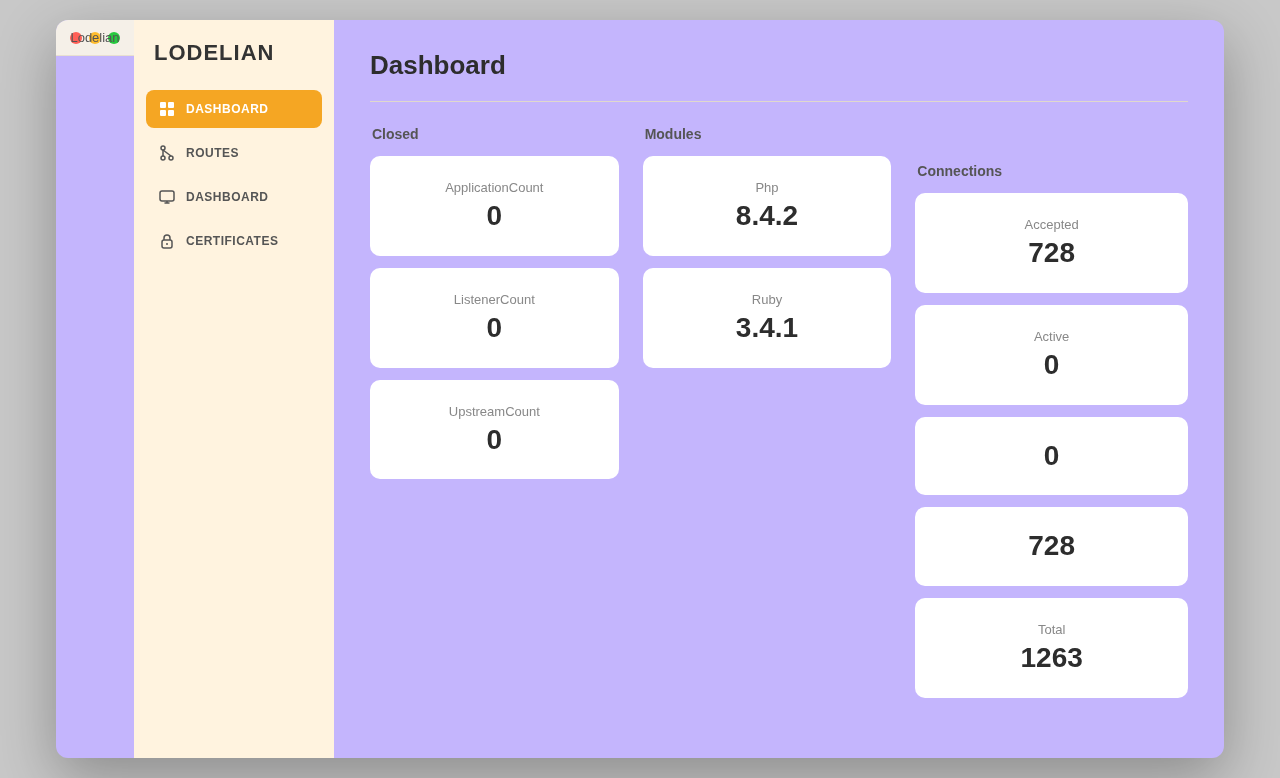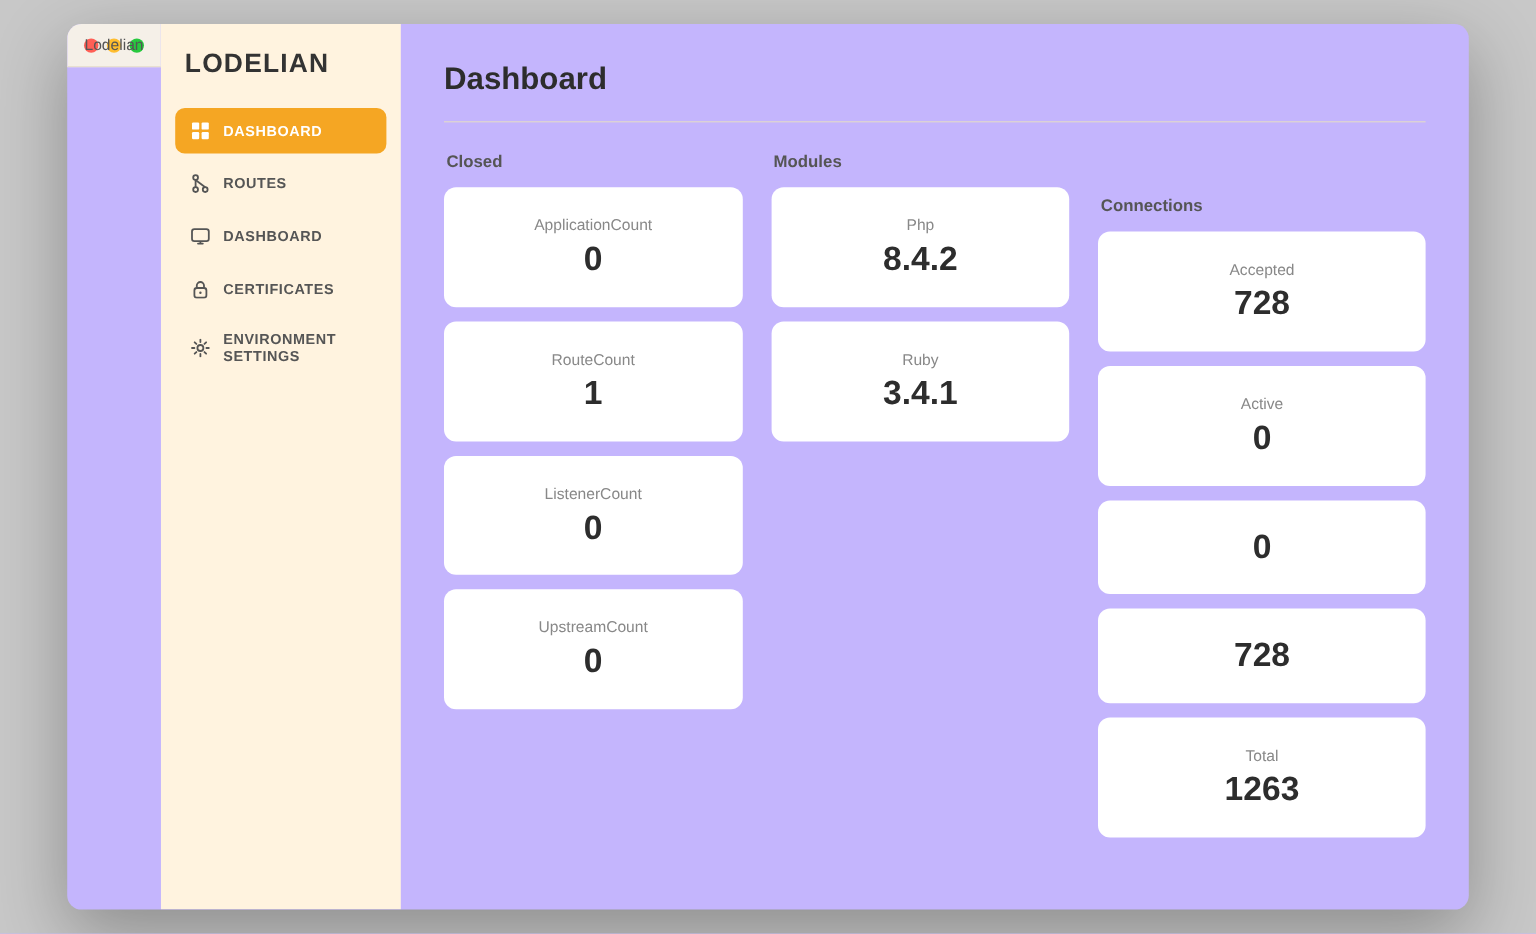--- a/index.html
+++ b/index.html
@@ -245,49 +245,36 @@
         <span class="nav-icon">
           <svg viewBox="0 0 16 16" xmlns="http://www.w3.org/2000/svg">
             <rect x="3" y="7" width="10" height="8" rx="2" fill="none" stroke="currentColor" stroke-width="1.5"></rect>
             <path d="M5 7V5a3 3 0 0 1 6 0v2" fill="none" stroke="currentColor" stroke-width="1.5"></path>
             <circle cx="8" cy="11" r="1" fill="currentColor"></circle>
           </svg>
         </span>
         <span>CERTIFICATES</span>
       </div>
 
-      <div class="nav-item">
-        <span class="nav-icon">
-          <svg viewBox="0 0 16 16" xmlns="http://www.w3.org/2000/svg">
-            <circle cx="8" cy="8" r="2.5" fill="none" stroke="currentColor" stroke-width="1.5"></circle>
-            <path d="M8 1v2M8 13v2M1 8h2M13 8h2M3.22 3.22l1.42 1.42M11.36 11.36l1.42 1.42M3.22 12.78l1.42-1.42M11.36 4.64l1.42-1.42" stroke="currentColor" stroke-width="1.5" stroke-linecap="round"></path>
-          </svg>
-        </span>
-        <span>ENVIRONMENT SETTINGS</span>
-      </div>
     </nav>
 
     <main class="main-content">
       <h1 class="page-title">Dashboard</h1>
       <hr class="divider">
 
       <div class="dashboard-grid">
 
         <div class="col">
           <div class="column-header">Closed</div>
 
           <div class="stat-card">
             <div class="stat-label">ApplicationCount</div>
             <div class="stat-value">0</div>
           </div>
 
-          <div class="stat-card">
-            <div class="stat-label">RouteCount</div>
-            <div class="stat-value">1</div>
-          </div>
 
           <div class="stat-card">
             <div class="stat-label">ListenerCount</div>
             <div class="stat-value">0</div>
           </div>
 
           <div class="stat-card">
             <div class="stat-label">UpstreamCount</div>
             <div class="stat-value">0</div>
           </div>

